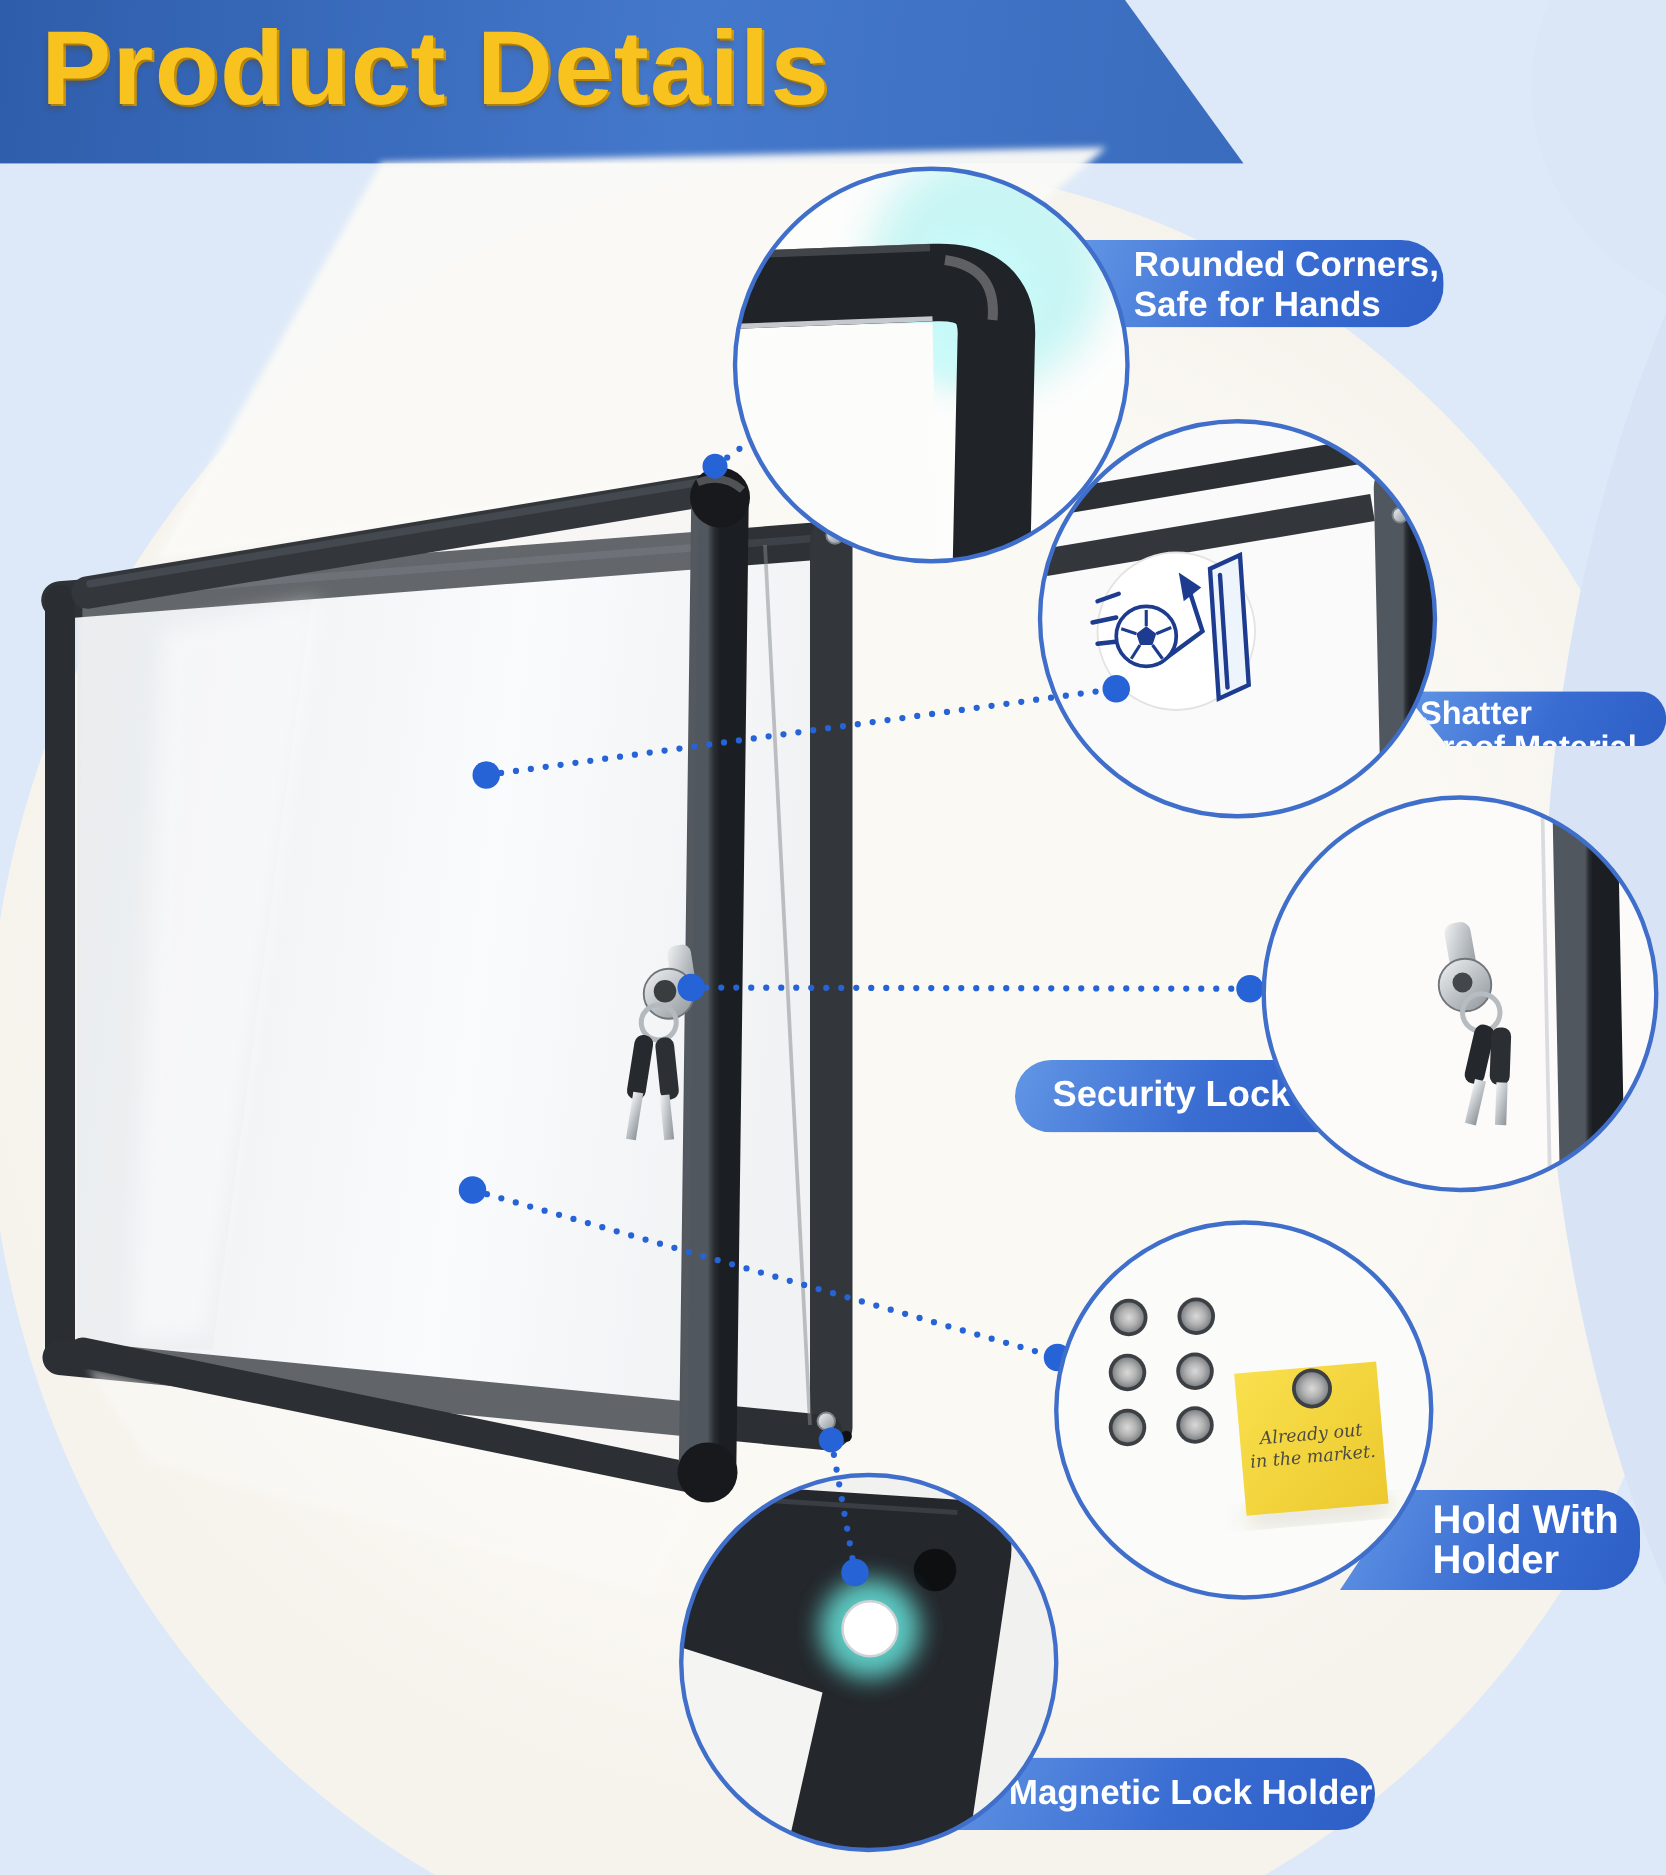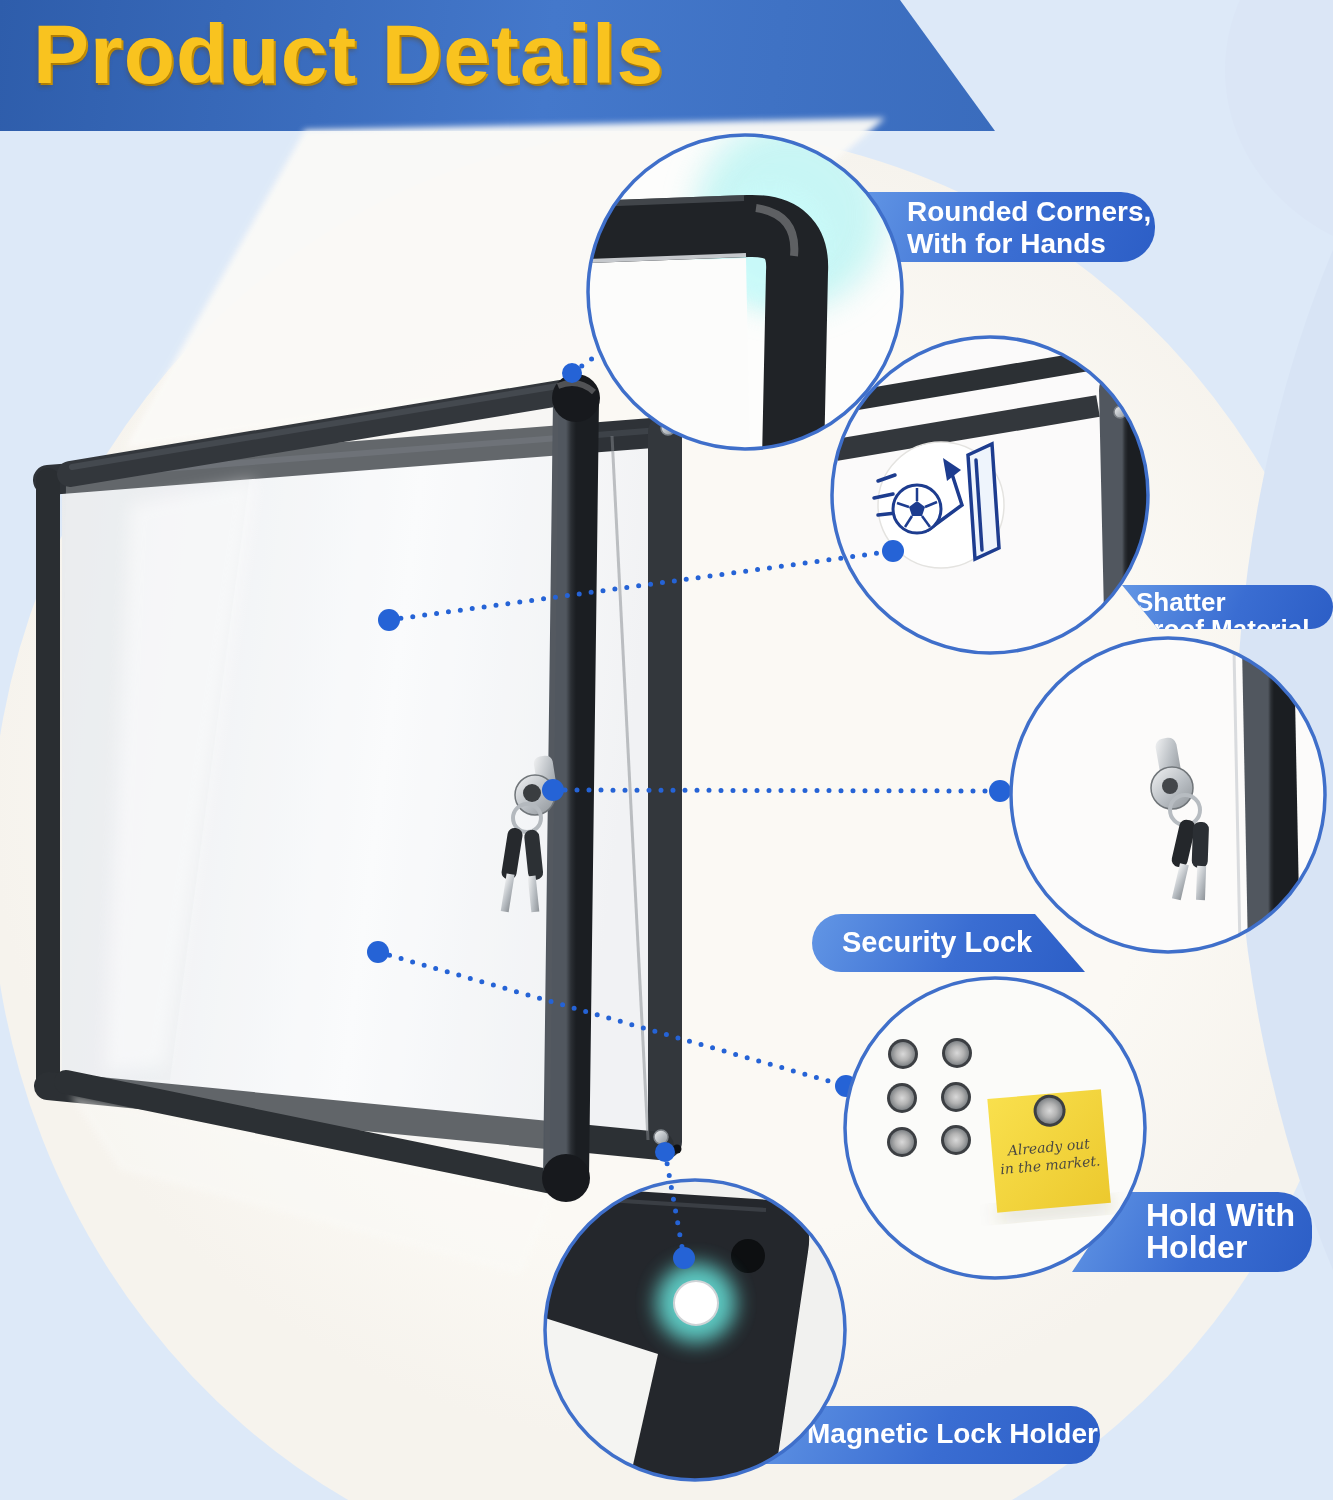--- a/index.html
+++ b/index.html
@@ -29,22 +29,22 @@
     position:absolute;z-index:5;color:#fff;font-weight:bold;
     background:linear-gradient(115deg,#6296e5 0%,#3a6dd2 55%,#2c5ec6 100%);
     box-sizing:border-box;
   }
   .pill span{display:block;white-space:nowrap}
   #pill-rounded{left:857px;top:192px;width:298px;height:70px;border-radius:0 34px 34px 0;
     clip-path:polygon(0 0,100% 0,100% 100%,34px 100%);
     font-size:28px;line-height:32px;padding:4px 0 0 50px;}
   #pill-shatter{left:1122px;top:553px;width:211px;height:44px;border-radius:0 30px 30px 0;
     clip-path:polygon(0 0,100% 0,100% 100%,36px 100%);
-    font-size:26px;line-height:27px;padding:4px 0 0 14px;margin-top:32px;}
-  #pill-security{left:812px;top:914px;width:273px;height:58px;border-radius:30px 0 0 30px;
+    font-size:26px;line-height:27px;padding:4px 0 0 14px;}
+  #pill-security{left:812px;top:848px;width:273px;height:58px;border-radius:30px 0 0 30px;
     clip-path:polygon(0 0,calc(100% - 50px) 0,100% 100%,0 100%);
     font-size:29px;line-height:34px;padding:11px 0 0 30px;}
   #pill-magnets{left:1072px;top:1192px;width:240px;height:80px;border-radius:0 34px 34px 0;
     clip-path:polygon(53px 0,100% 0,100% 100%,0 100%);
     font-size:32px;line-height:32px;padding:7px 0 0 74px;}
   #pill-holder{left:745px;top:1406px;width:355px;height:58px;border-radius:0 30px 30px 0;
     clip-path:polygon(53px 0,100% 0,100% 100%,0 100%);
     font-size:28px;line-height:34px;padding:11px 0 0 62px;}
 </style>
 </head>
@@ -137,21 +137,21 @@
       <circle cx="610" cy="346" r="10"></circle>
     <circle cx="553" cy="790" r="11"></circle>
       <circle cx="1000" cy="791" r="11"></circle>
     <circle cx="378" cy="952" r="11"></circle>
       <circle cx="846" cy="1086" r="11"></circle>
   </g>
 </svg>
 
 <div class="pill" id="pill-rounded">
   <span>Rounded Corners,</span>
-  <span>With for Hands</span>
+  <span>Safe for Hands</span>
 </div>
 <div class="pill" id="pill-shatter">
   <span>Shatter</span>
   <span>Proof Material</span>
 </div>
 <div class="pill" id="pill-security">
   <span>Security Lock</span>
 </div>
 <div class="pill" id="pill-magnets">
   <span>Hold With</span>

